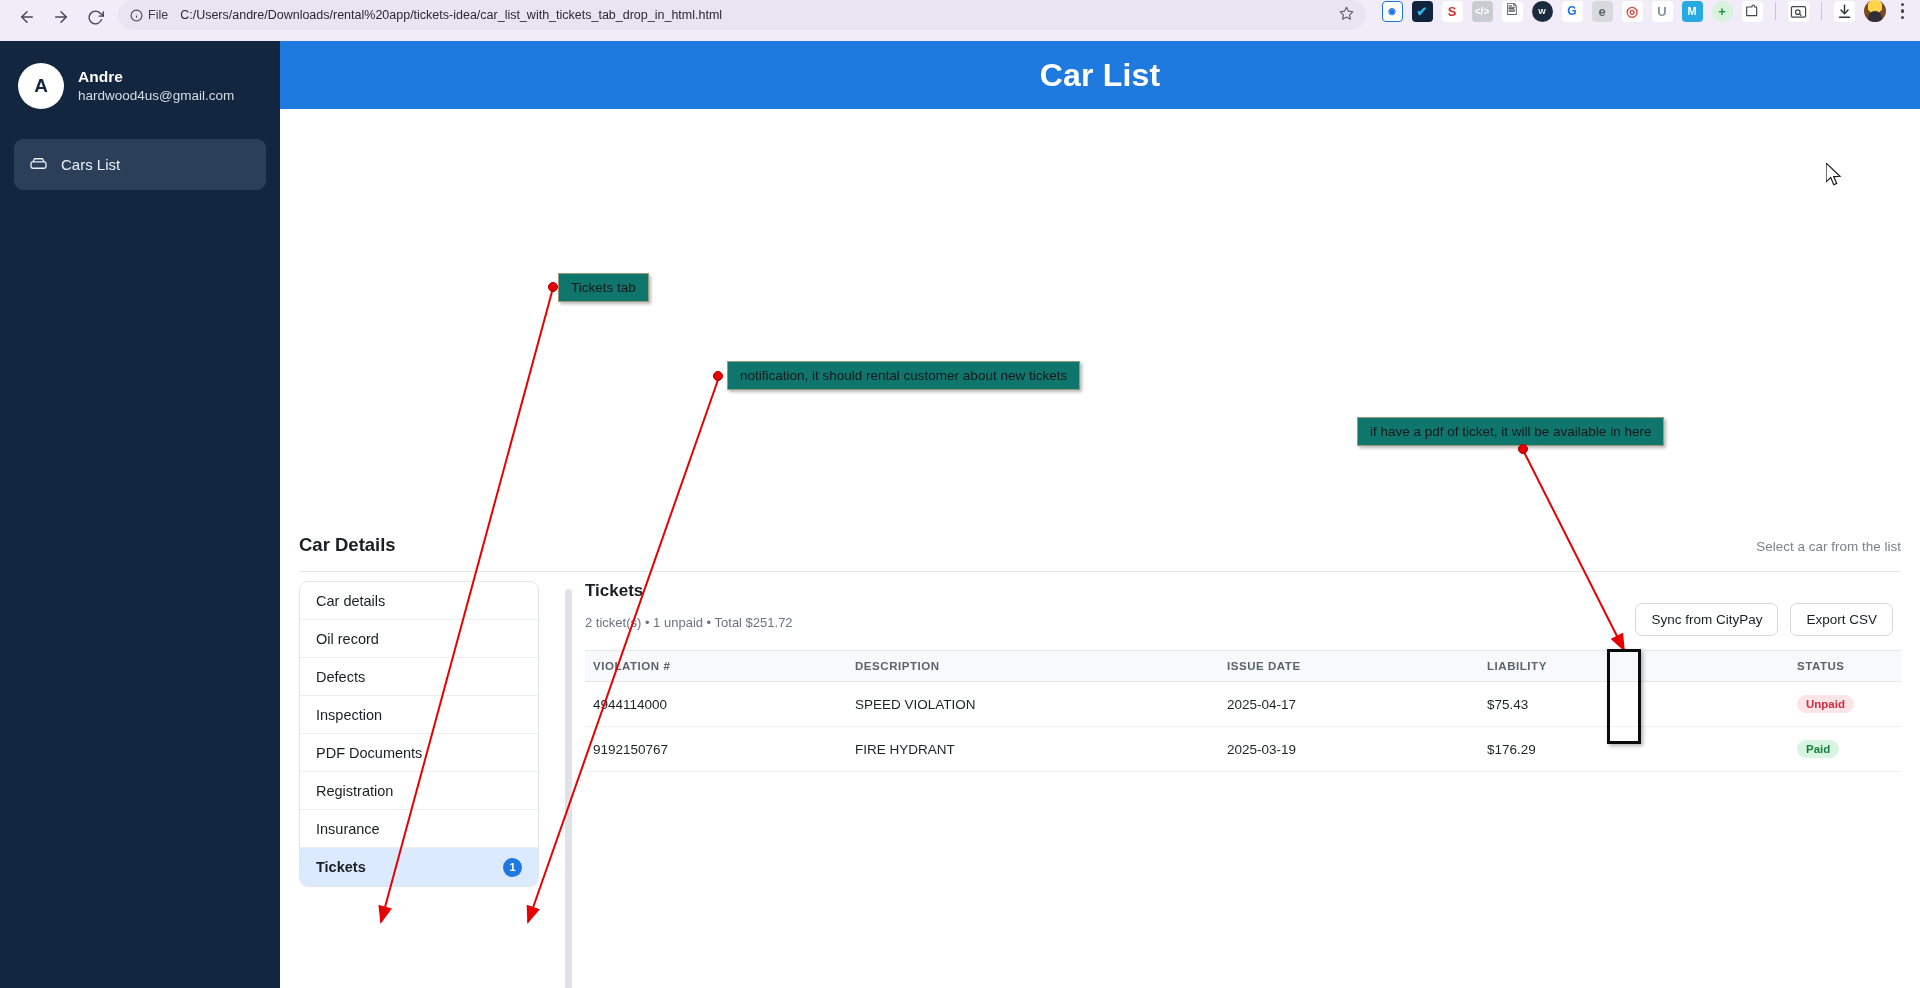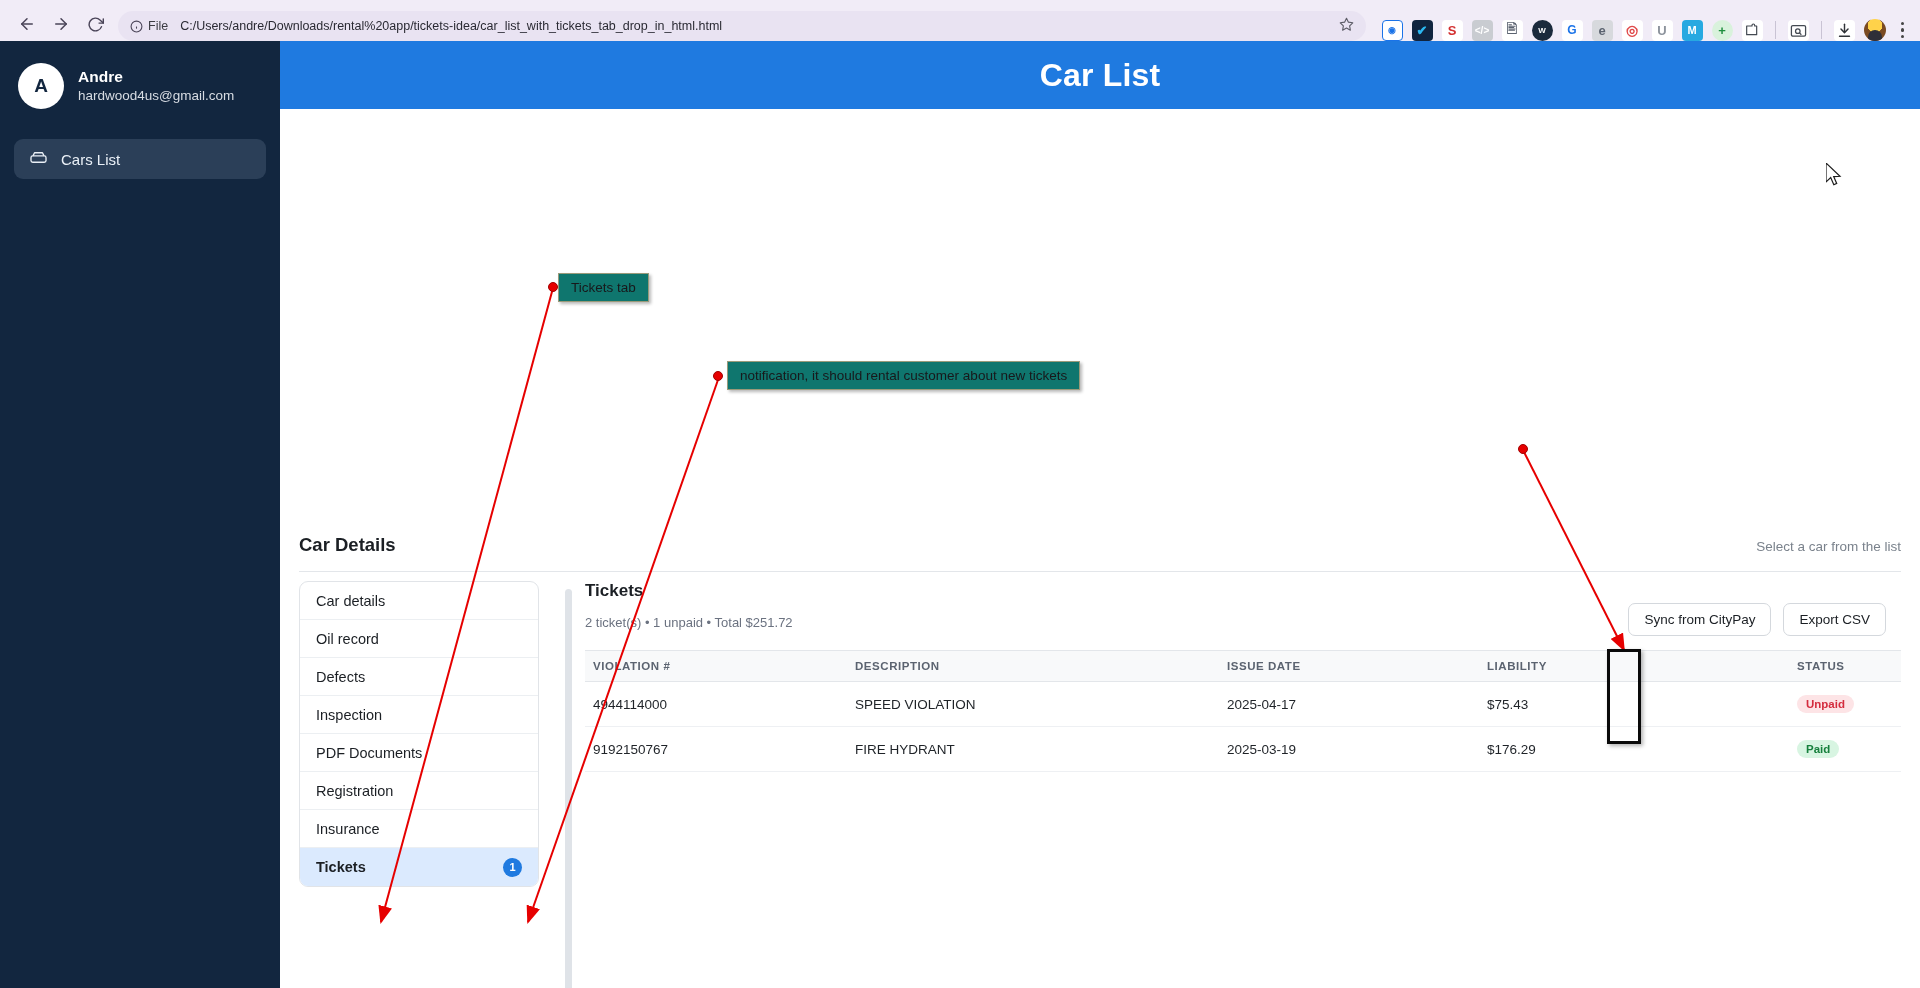--- a/index.html
+++ b/index.html
@@ -6,21 +6,21 @@
   html,body { width:1920px; height:988px; overflow:hidden; }
   body {
     font-family: "Liberation Sans", sans-serif;
     background:#ffffff;
     -webkit-font-smoothing: antialiased;
   }
 
   
   .browser-bar{
     position:absolute; left:0; top:0; width:1920px; height:41px;
-    background:#f1ecf7; display:flex; align-items:flex-end; padding:0 10px;
+    background:#f1ecf7; display:flex; align-items:flex-start; padding:0 10px;
   }
   .nav-btn{
     width:34px; height:34px; border-radius:50%;
     display:flex; align-items:center; justify-content:center;
     color:#4a4458; flex:none;
   }
   .nav-btn svg{ display:block; }
   .omnibox{
     flex:1; height:30px; margin:0 8px 0 6px; background:#e9e3f2;
     border-radius:16px; display:flex; align-items:center; padding:0 12px;
@@ -53,21 +53,21 @@
   }
   .user-row{ display:flex; align-items:center; gap:14px; padding:22px 18px 0 18px; }
   .user-avatar{
     width:46px;height:46px;border-radius:50%;background:#ffffff;
     display:flex;align-items:center;justify-content:center;
     font-size:19px;font-weight:bold;color:#12263f; flex:none;
   }
   .user-name{ color:#ffffff; font-size:15.5px; font-weight:bold; line-height:1.3;}
   .user-mail{ color:#d7dce3; font-size:13.5px; line-height:1.35;}
   .nav-item{
-    margin:30px 14px 0 14px; height:40px; border-radius:9px;
+    margin:30px 14px 0 14px; height:51px; border-radius:9px;
     background:#2b3f58; display:flex; align-items:center; gap:13px;
     padding:0 15px; color:#eaf0f7; font-size:15px;
   }
   .nav-item svg{flex:none;}
 
   
   .page-header{
     position:absolute; left:280px; top:41px; width:1640px; height:68px;
     background:#1f7ae0; display:flex; align-items:center; justify-content:center;
   }
@@ -104,21 +104,21 @@
   
   .v-divider{
     position:absolute; left:285px; top:480px; width:7px; height:512px;
     background:#dfe3e8; border-radius:4px;
   }
 
   
   .tickets{ position:absolute; left:305px; top:472px; width:1316px; }
   .tickets h3{ font-size:17px; font-weight:bold; color:#1b1f24; }
   .tickets .meta{ font-size:13px; color:#6b7280; margin-top:14px;}
-  .btn-row{ position:absolute; right:15px; top:22px; display:flex; gap:12px;}
+  .btn-row{ position:absolute; right:8px; top:22px; display:flex; gap:12px;}
   .btn{
     border:1px solid #d4d8dd; background:#fff; border-radius:7px;
     padding:8px 15px; font-size:13.5px; color:#1b1f24; cursor:pointer;
     font-family:inherit;
   }
 
   table{ width:100%; border-collapse:collapse; margin-top:20px; }
   thead th{
     text-align:left; font-size:11.5px; font-weight:bold; color:#5b6370;
     letter-spacing:.55px; padding:9px 0 9px 0; background:#f8f9fa;
@@ -352,20 +352,21 @@
     <line x1="719" y1="377" x2="528" y2="922" stroke="#e60000" stroke-width="2" marker-end="url(#arrowhead)"></line>
     <line x1="1523" y1="450" x2="1624" y2="650" stroke="#e60000" stroke-width="2" marker-end="url(#arrowhead)"></line>
   </svg>
 
   <div class="callout" style="left:558px; top:273px;">Tickets tab</div>
   <div class="dot" style="left:548px; top:282px;"></div>
 
   <div class="callout" style="left:727px; top:361px;">notification, it should rental customer about new tickets</div>
   <div class="dot" style="left:713px; top:371px;"></div>
 
+  <div class="callout" style="left:1357px; top:417px;">if have a pdf of ticket, it will be available in here</div>
   <div class="dot" style="left:1518px; top:444px;"></div>
 
   <div class="hl-box" style="left:1607px; top:649px; width:34px; height:95px;"></div>
 
   <div class="cursor" style="left:1826px; top:163px;">
     <svg width="17" height="24" viewBox="0 0 17 24">
         <polygon points="0,0 0,19 4.7,14.6 7.8,21.7 10.7,20.4 7.7,13.6 14,13.3" fill="#ffffff" stroke="#1c1c1c" stroke-width="1.2"></polygon>
       </svg>
   </div>
 </div>

